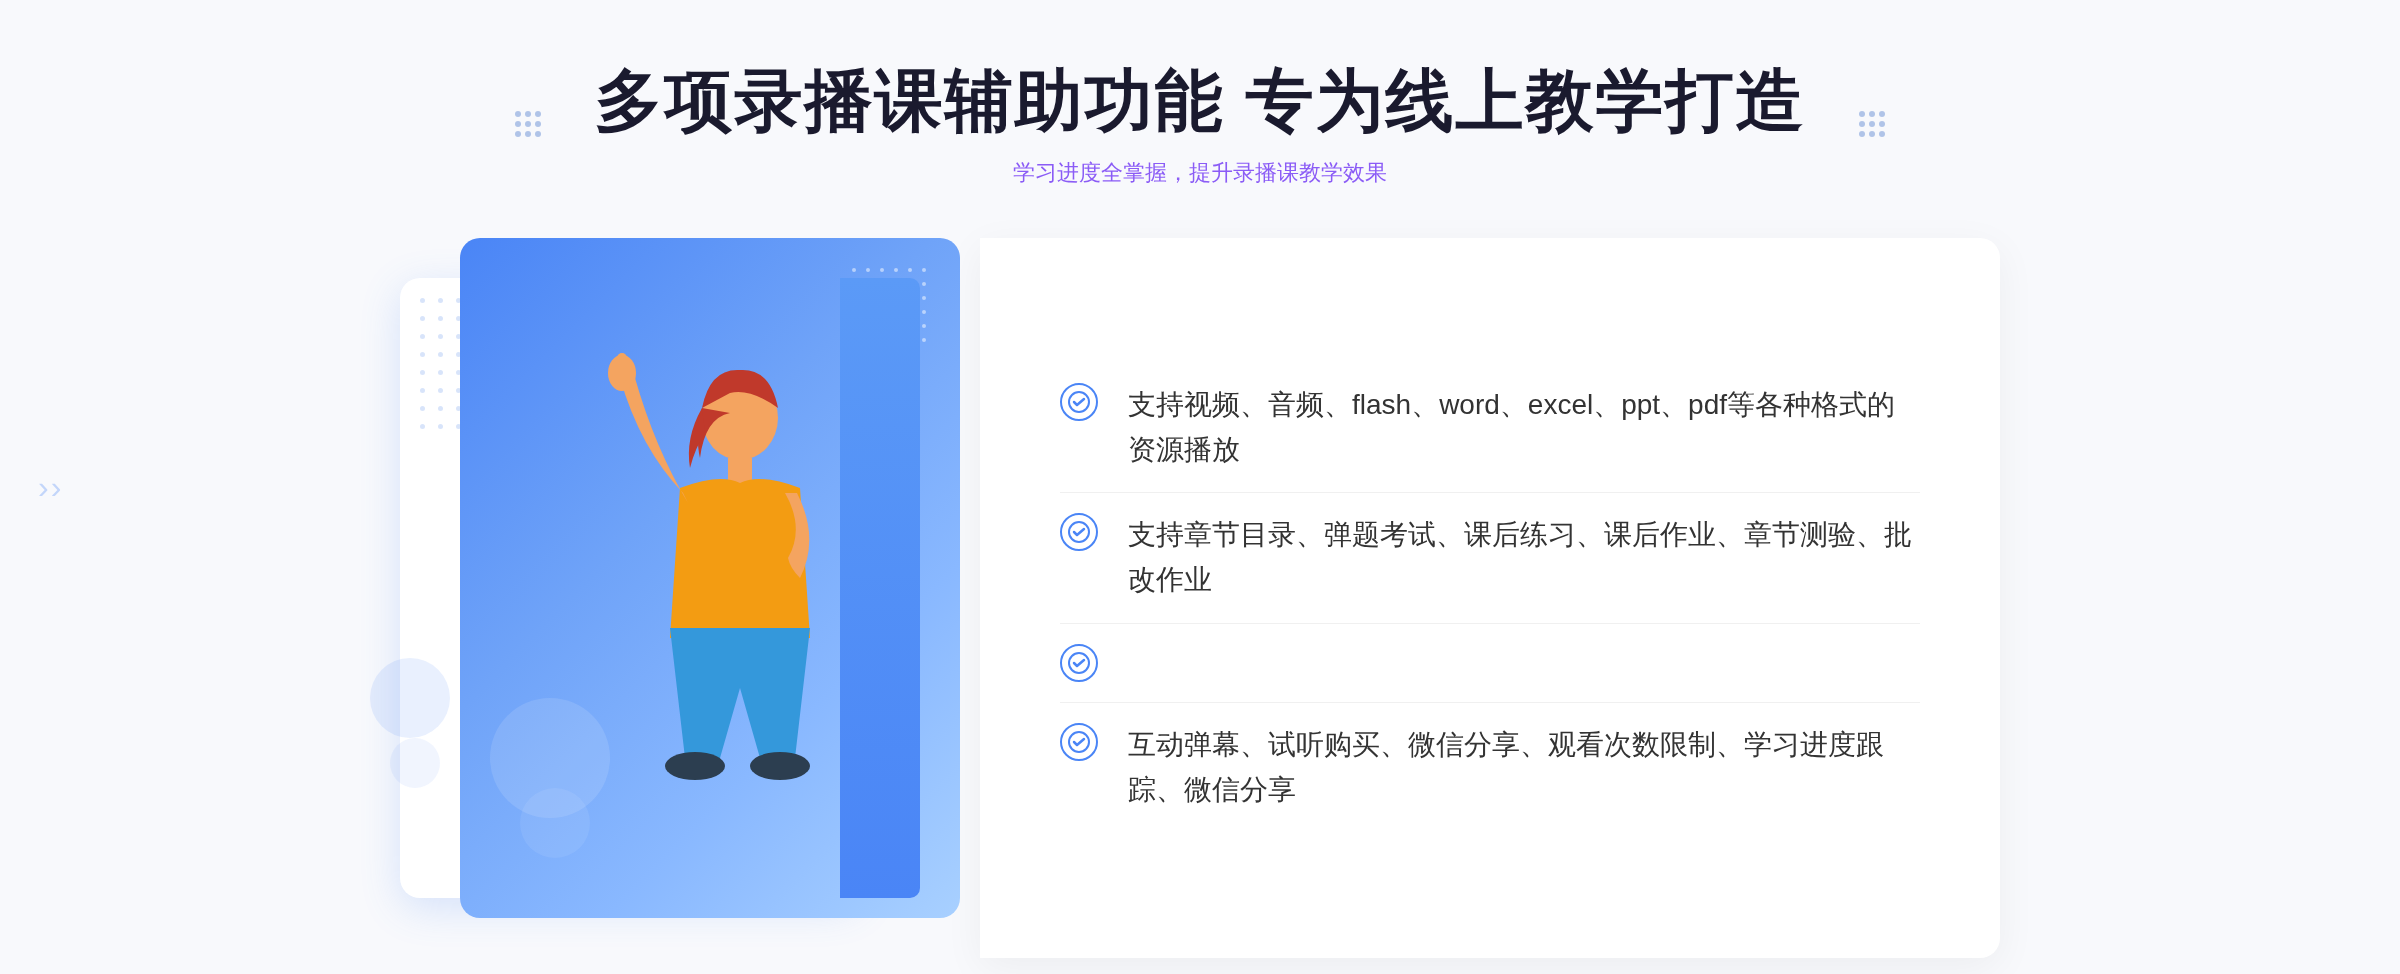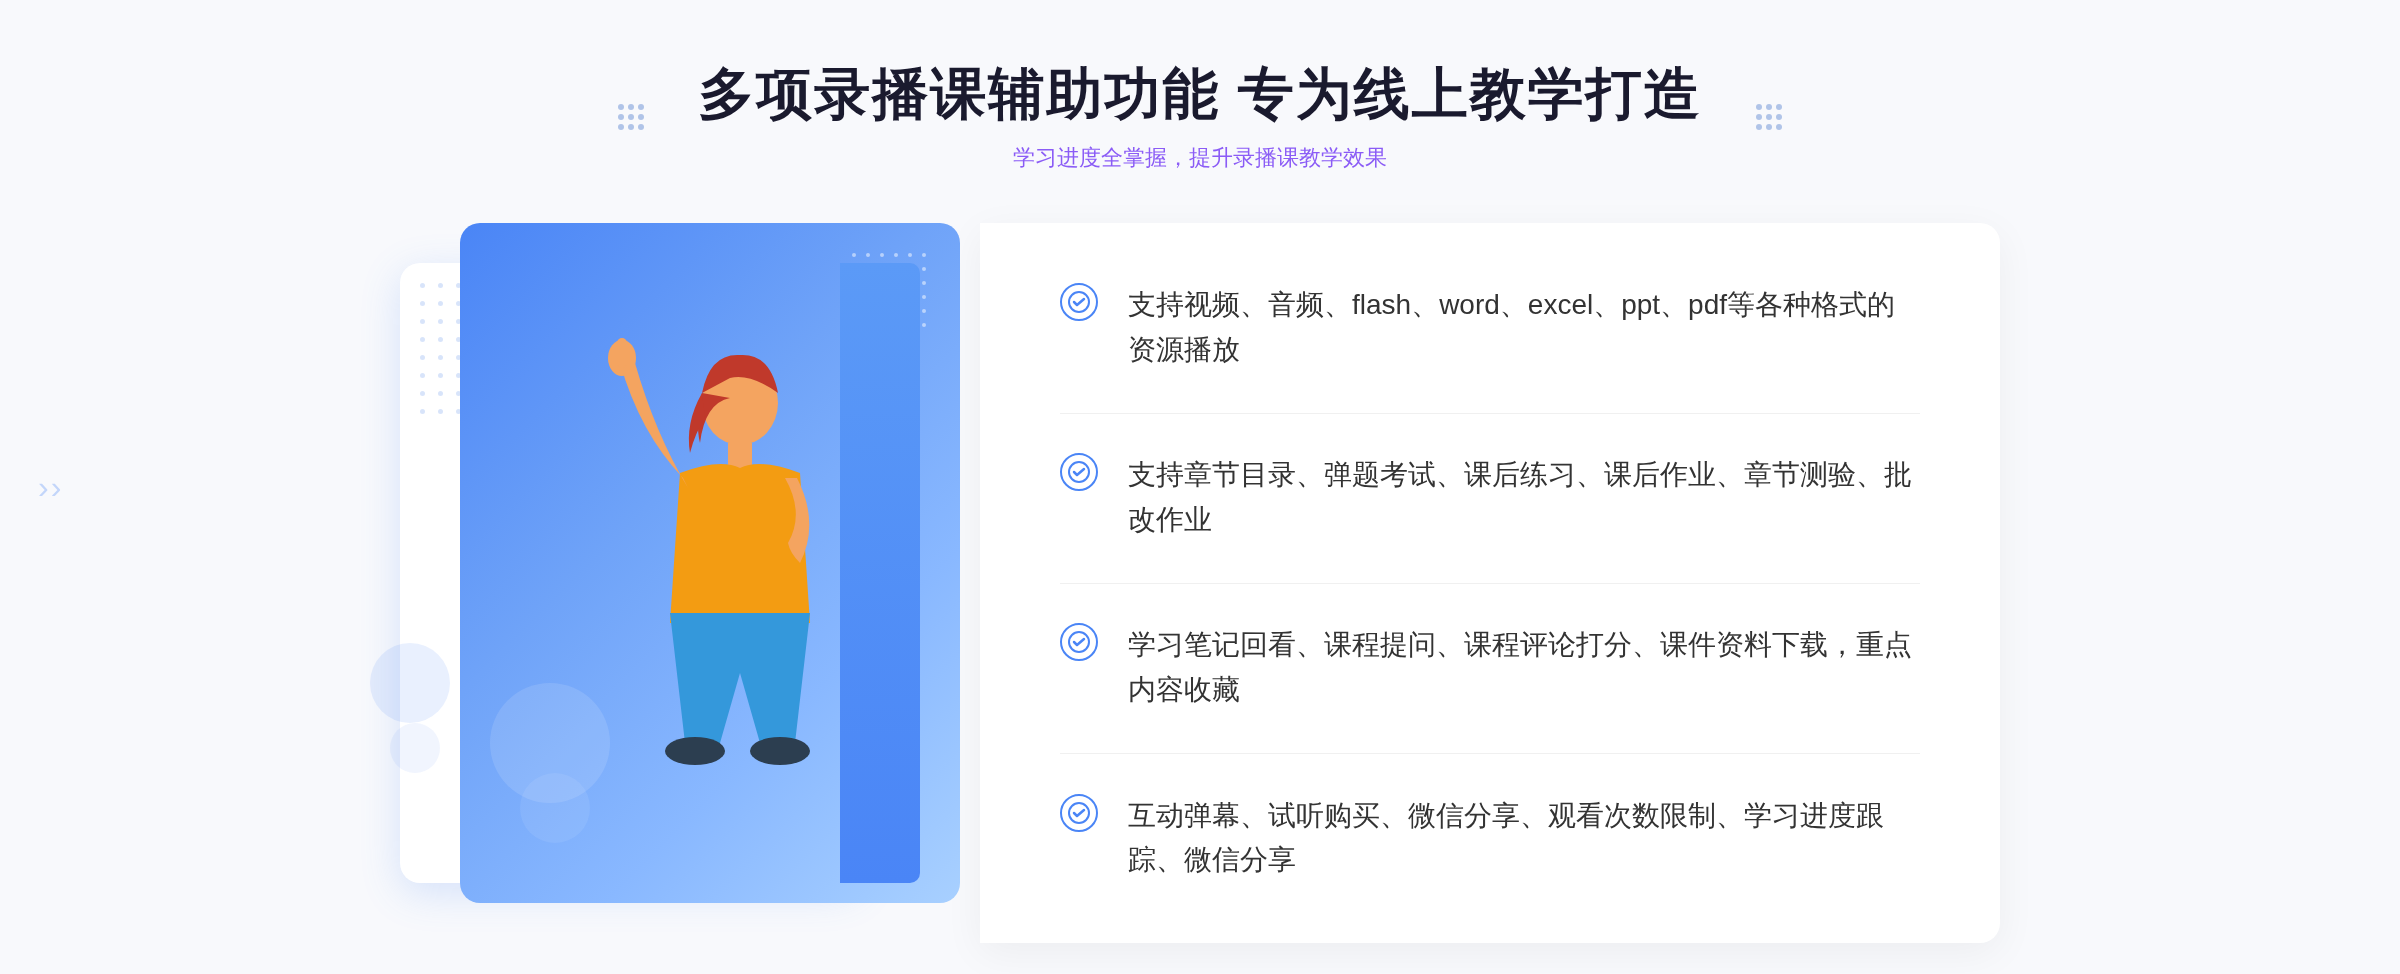--- a/index.html
+++ b/index.html
@@ -62,21 +62,21 @@
     }
 
     .header-dot {
       width: 6px;
       height: 6px;
       border-radius: 50%;
       background: #b0c4e8;
     }
 
     .main-title {
-      font-size: 56px;
+      font-size: 68px;
       font-weight: 700;
       color: #1a1a2e;
       letter-spacing: 2px;
       line-height: 1.2;
     }
 
     .sub-title {
       font-size: 22px;
       color: #8b5cf6;
       margin-top: 16px;
@@ -205,21 +205,21 @@
     }
 
     
     .features-panel {
       flex: 1;
       background: #ffffff;
       border-radius: 0 20px 20px 0;
       padding: 40px 80px;
       display: flex;
       flex-direction: column;
-      justify-content: space-between;
+      justify-content: center;
       box-shadow: 0 10px 40px rgba(0,0,0,0.05);
     }
 
     .feature-item {
       display: flex;
       align-items: flex-start;
       gap: 30px;
       padding: 20px 0;
     }
 
@@ -553,21 +553,20 @@
 
       <div class="feature-divider"></div>
 
       <div class="feature-item">
         <div class="check-circle">
           <svg width="22" height="22" viewBox="0 0 22 22">
             <circle cx="11" cy="11" r="10" stroke="#4a85f6" stroke-width="2" fill="none"></circle>
             <polyline points="6,11 9,14 16,8" stroke="#4a85f6" stroke-width="2.5" fill="none" stroke-linecap="round" stroke-linejoin="round"></polyline>
           </svg>
         </div>
-        <span class="feature-text">学习笔记回看、课程提问、课程评论打分、课件资料下载，重点内容收藏</span>
       </div>
 
       <div class="feature-divider"></div>
 
       <div class="feature-item">
         <div class="check-circle">
           <svg width="22" height="22" viewBox="0 0 22 22">
             <circle cx="11" cy="11" r="10" stroke="#4a85f6" stroke-width="2" fill="none"></circle>
             <polyline points="6,11 9,14 16,8" stroke="#4a85f6" stroke-width="2.5" fill="none" stroke-linecap="round" stroke-linejoin="round"></polyline>
           </svg>

